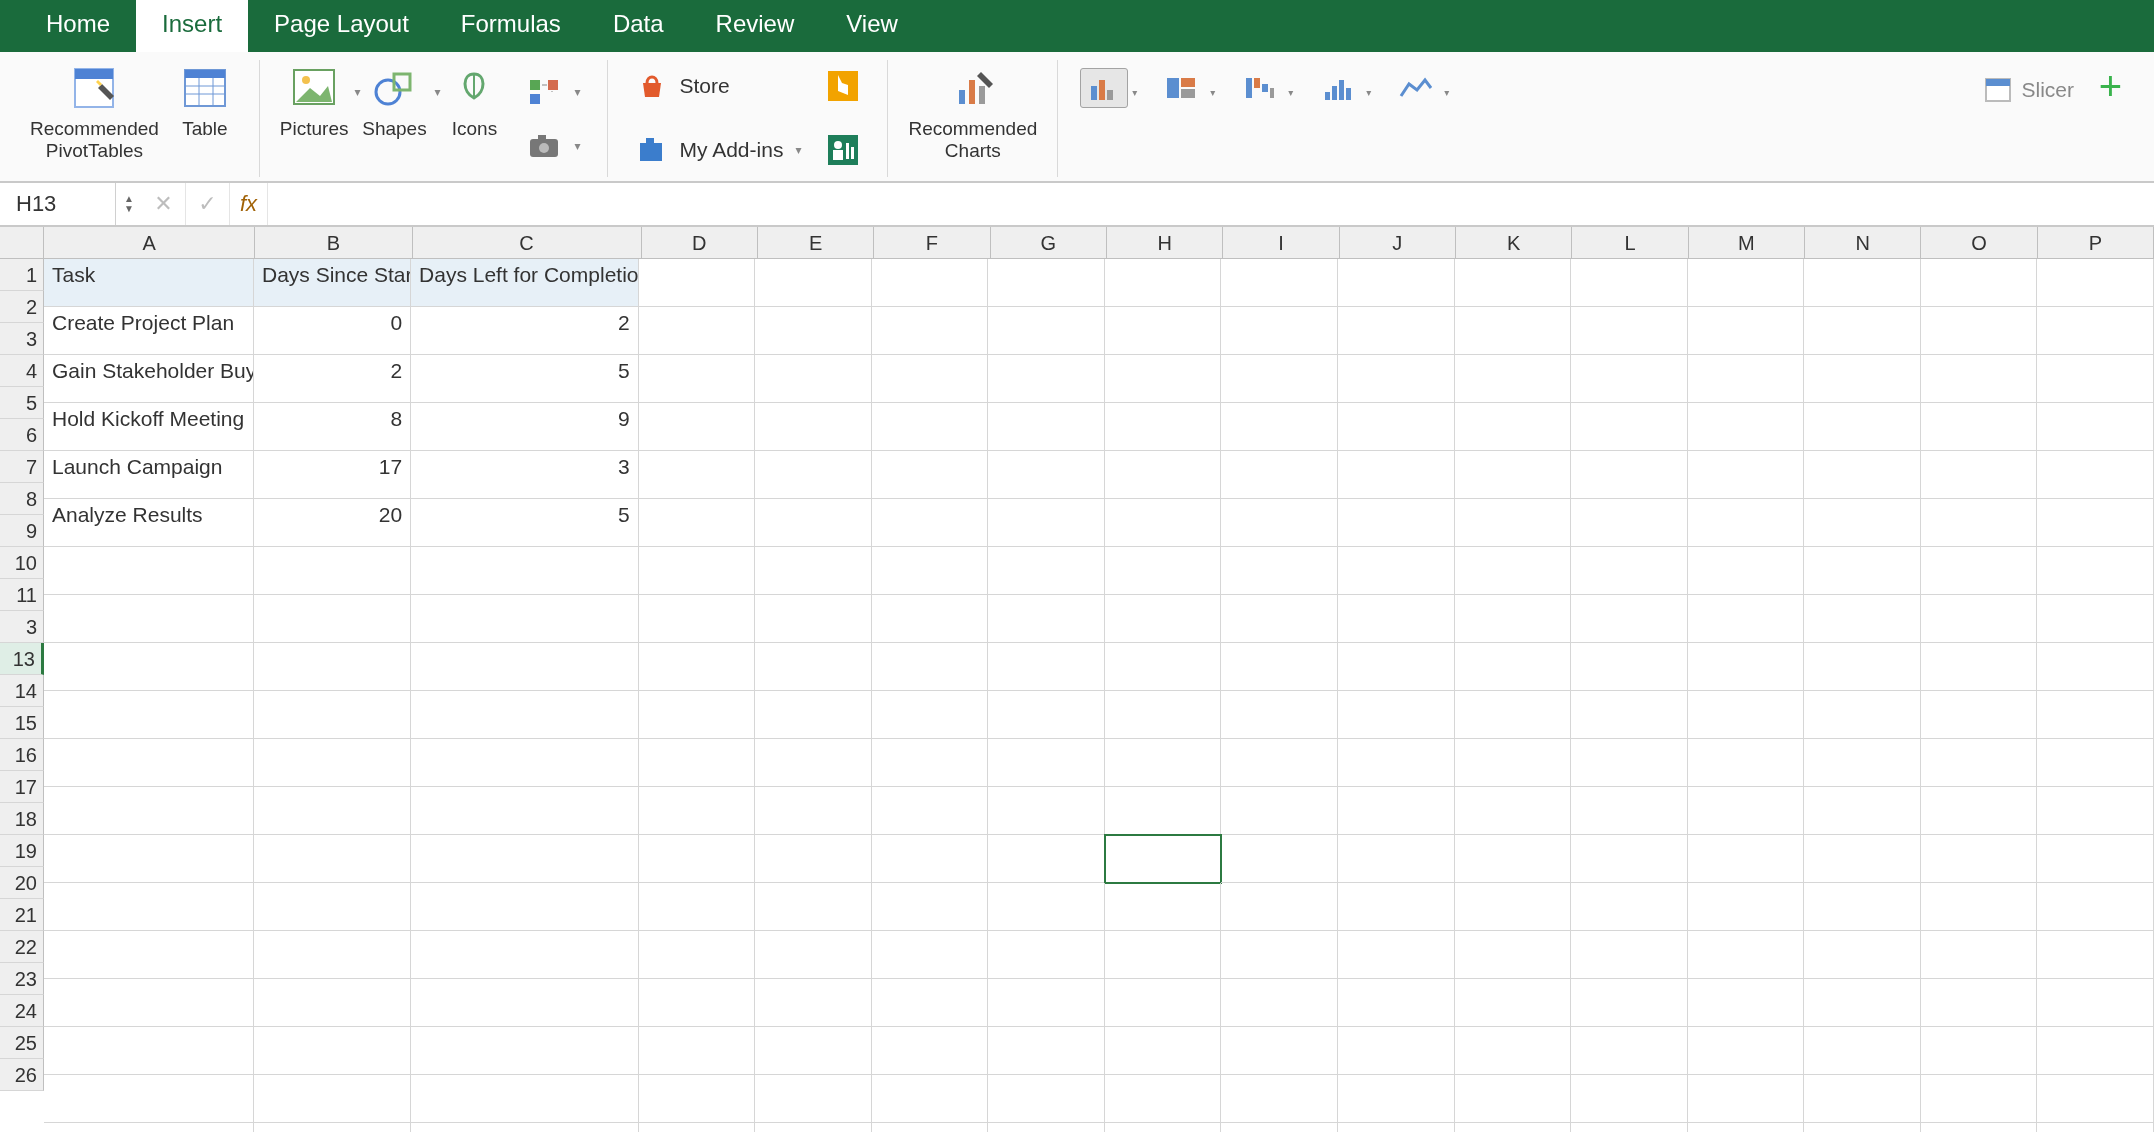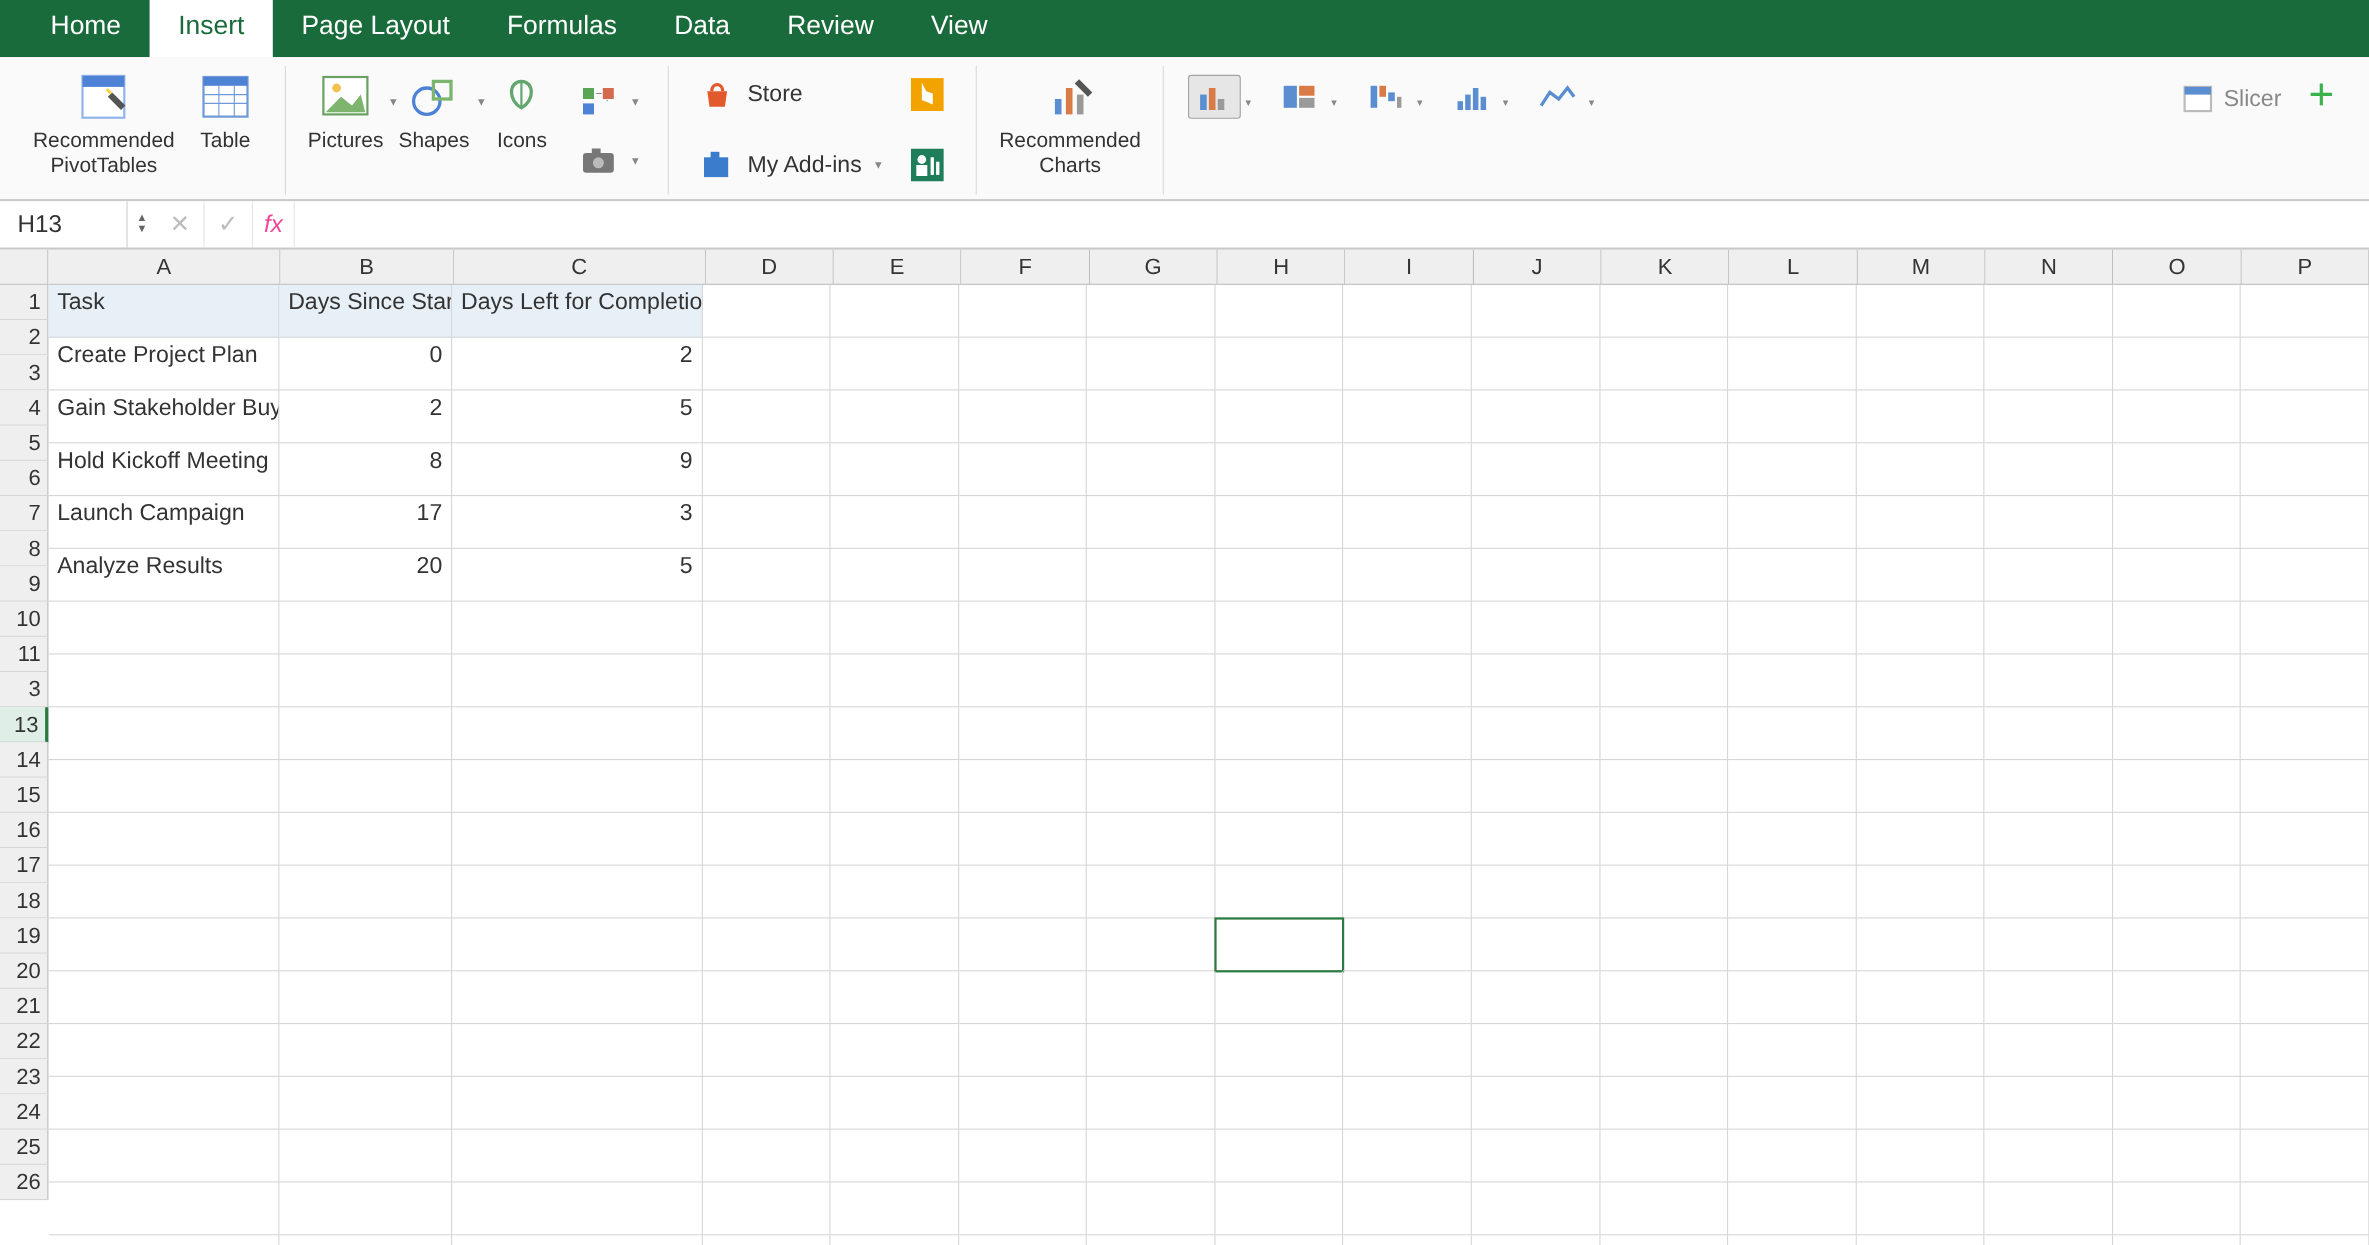--- a/index.html
+++ b/index.html
@@ -176,21 +176,21 @@
     color: #bdbdbd;
     border-right: 1px solid #e5e5e5;
     height: 100%;
     display: flex;
     align-items: center;
     justify-content: center;
   }
   .fx-label {
     font-style: italic;
     font-size: 22px;
-    color: #ec4899;
+    color: #a16207;
     padding: 0 10px;
     border-right: 1px solid #e5e5e5;
     height: 100%;
     display: flex;
     align-items: center;
   }
   .fx-input {
     flex: 1;
     height: 100%;
     padding-left: 10px;

